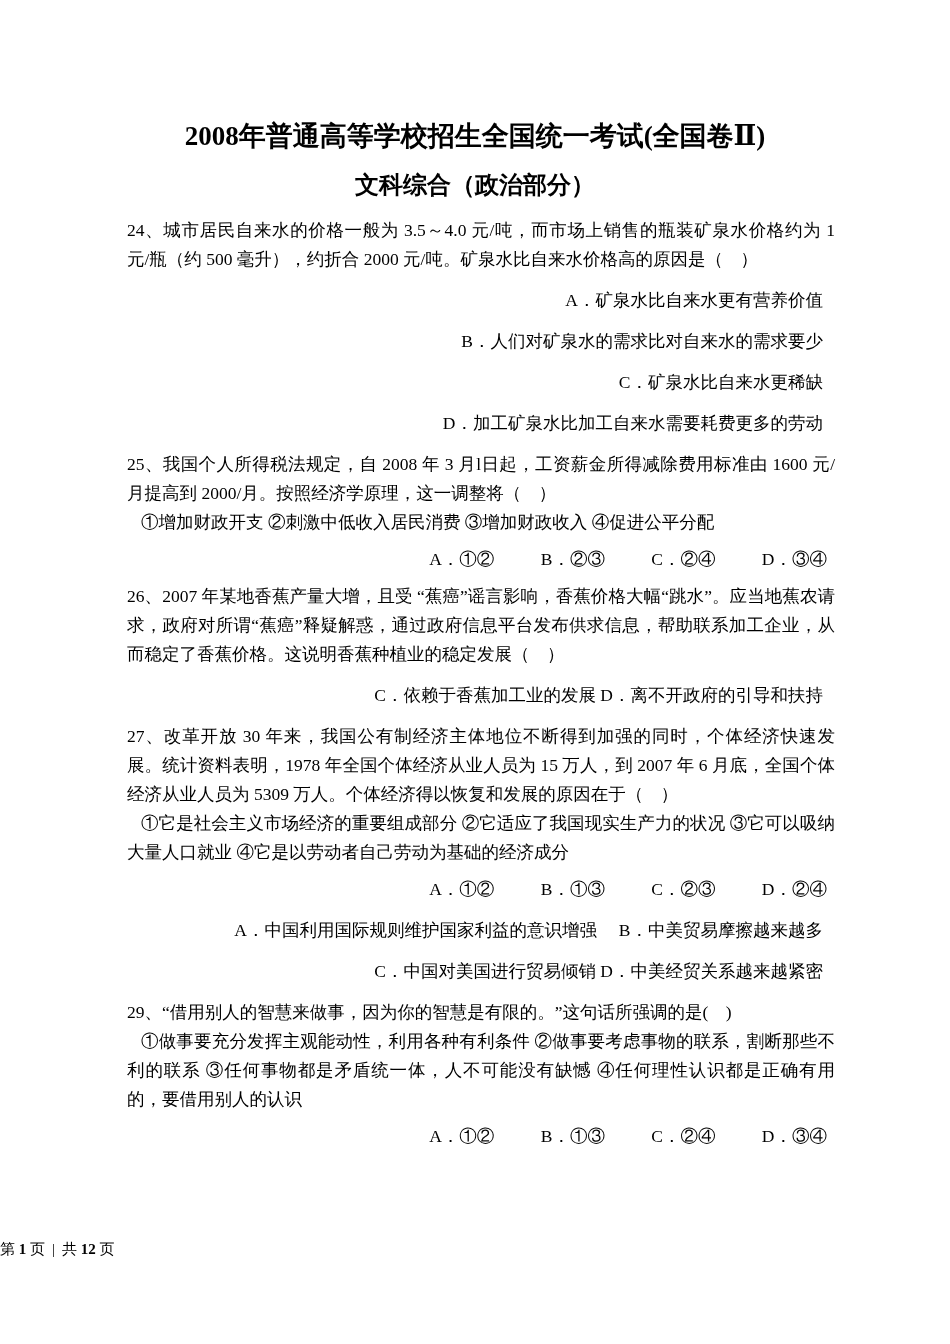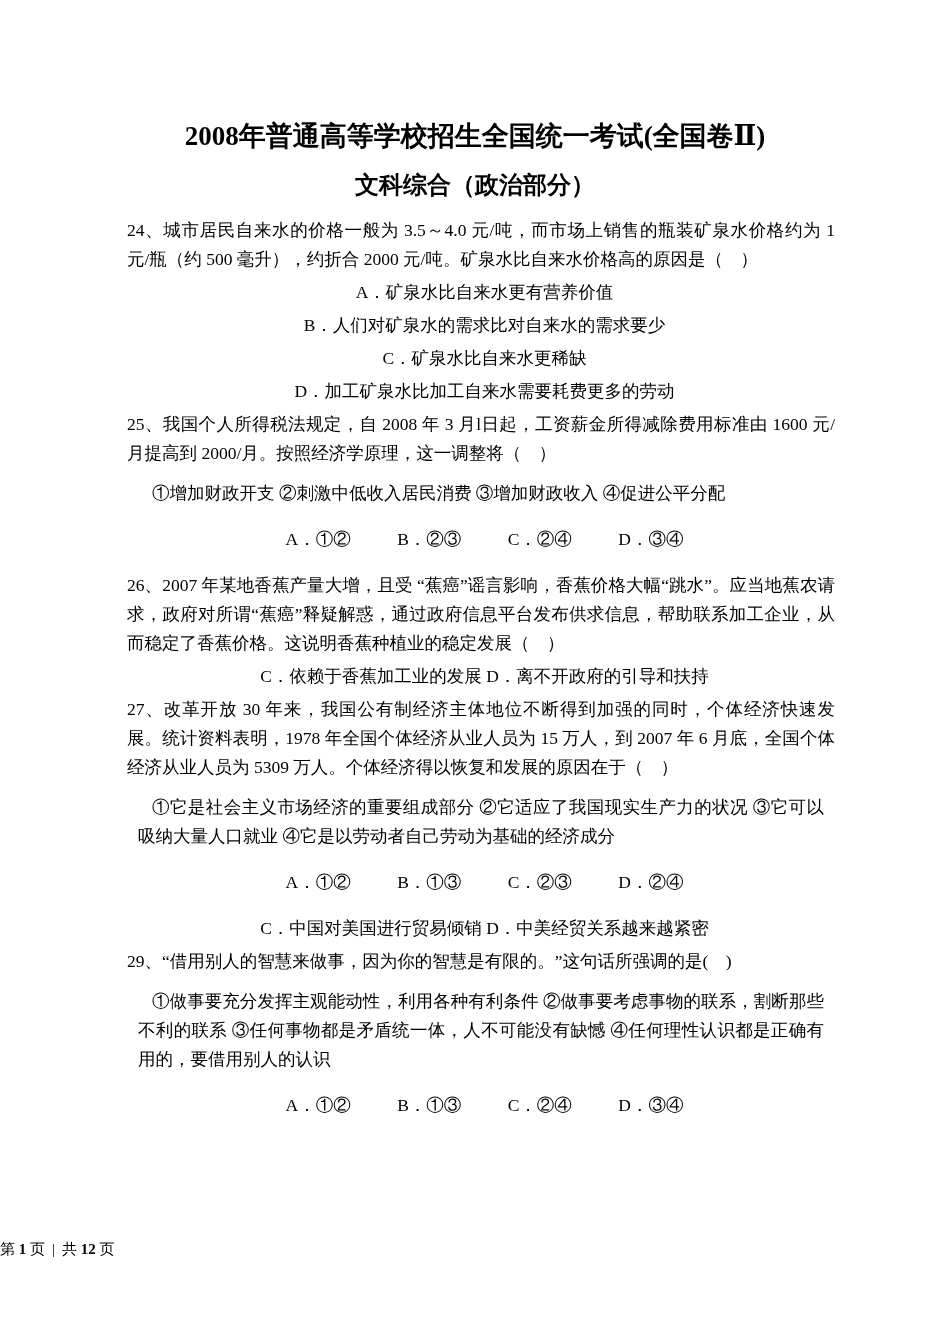--- a/index.html
+++ b/index.html
@@ -38,34 +38,34 @@
     font-size: 17.5px;
     line-height: 29px;
     text-align: justify;
   }
   .question { margin: 0; }
   .stem {
     margin: 0;
     text-align: justify;
   }
   .opt-line {
-    margin: 4px;
+    margin: 12px;
     padding-left: 7px;
-    text-align: center;
+    text-align: right;
   }
   .sub-items {
-    margin: 11px;
+    margin: 0;
     text-indent: 14px;
     text-align: justify;
     font-family: Liberation Serif, serif;
   }
   .opt-row {
-    margin: 17px;
+    margin: 8px;
     padding-left: 7px;
-    text-align: center;
+    text-align: right;
   }
   .opt-item {
     display: inline-block;
     margin-right: 42px;
   }
   .opt-item:last-child { margin-right: 0; }
   .passage {
     margin: 0;
     text-indent: 2em;
     text-align: justify;
@@ -123,20 +123,21 @@
       <p class="sub-items">①它是社会主义市场经济的重要组成部分 ②它适应了我国现实生产力的状况 ③它可以吸纳大量人口就业 ④它是以劳动者自己劳动为基础的经济成分</p>
       <p class="opt-row">
         <span class="opt-item">A．①②</span>
         <span class="opt-item">B．①③</span>
         <span class="opt-item">C．②③</span>
         <span class="opt-item">D．②④</span>
       </p>
     </section>
 
     <section class="question">
+      <p class="opt-line">A．中国利用国际规则维护国家利益的意识增强　 B．中美贸易摩擦越来越多</p>
       <p class="opt-line">C．中国对美国进行贸易倾销 D．中美经贸关系越来越紧密</p>
     </section>
 
     <section class="question">
       <p class="stem">29、“借用别人的智慧来做事，因为你的智慧是有限的。”这句话所强调的是(　)</p>
       <p class="sub-items">①做事要充分发挥主观能动性，利用各种有利条件 ②做事要考虑事物的联系，割断那些不利的联系 ③任何事物都是矛盾统一体，人不可能没有缺憾 ④任何理性认识都是正确有用的，要借用别人的认识</p>
       <p class="opt-row">
         <span class="opt-item">A．①②</span>
         <span class="opt-item">B．①③</span>
         <span class="opt-item">C．②④</span>

